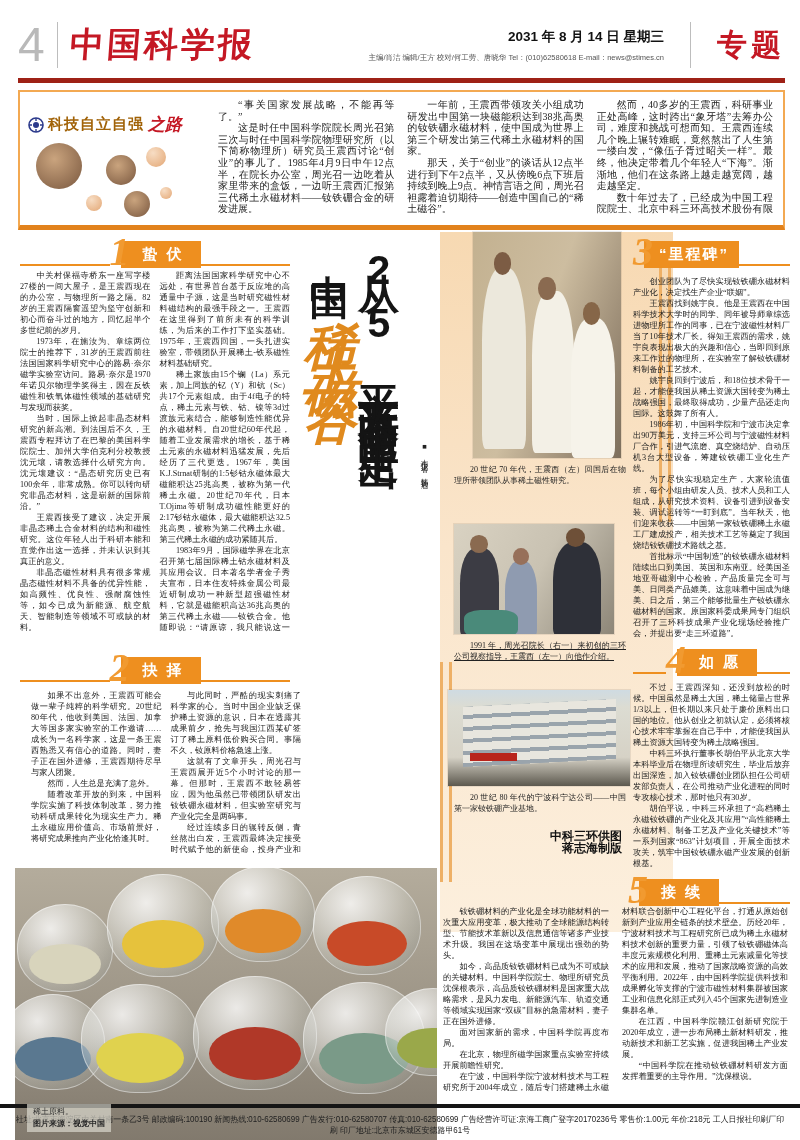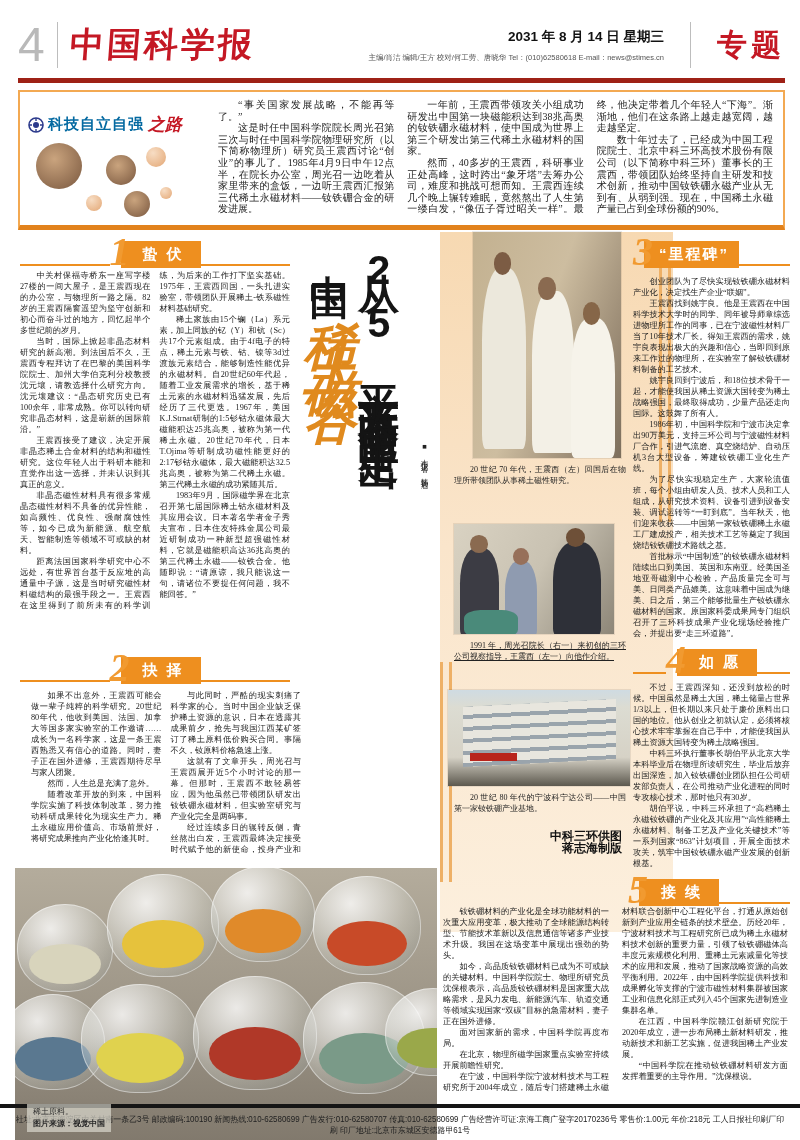--- a/index.html
+++ b/index.html
@@ -15,21 +15,21 @@
   .dateblock{text-align:right;margin-right:14px;}
   .date-line{font-size:13.5px;font-weight:700;color:#111;font-family:"Liberation Sans",sans-serif;}
   .staff-line{font-size:7.5px;color:#555;margin-top:7px;font-family:"Liberation Sans",sans-serif;}
   .section-name{font-size:30px;font-weight:900;color:#c41824;letter-spacing:4px;margin-left:14px;}
   .red-rule{position:absolute;left:18px;top:78px;width:767px;height:5px;background:#9e2116;}
   
   .intro-box{position:absolute;left:18px;top:90px;width:767px;height:140px;box-sizing:border-box;
              border:2px solid #f3a952;border-bottom:5px solid #e2821c;display:flex;padding:7px 10px 6px 8px;background:#fff;}
   .badge{position:relative;width:190px;flex:none;}
   .badge-title{display:flex;align-items:center;gap:4px;margin-top:14px;}
-  .badge-title .t1{font-size:15px;font-weight:900;color:#0369a1;letter-spacing:1px;}
+  .badge-title .t1{font-size:15px;font-weight:900;color:#a16207;letter-spacing:1px;}
   .badge-title .t2{font-size:17px;font-weight:900;color:#c41824;font-style:italic;}
   .bubble{position:absolute;border-radius:50%;
           background:radial-gradient(circle at 35% 30%,#f7ddc4,#e9b78c 70%,#dba272);}
   .bubble.tex{background:radial-gradient(circle at 40% 35%,#caa47e,#8d6a4e 75%,#6e5038);}
   .intro-text{flex:1;column-count:3;column-gap:13px;font-size:10px;line-height:11.6px;
               text-align:justify;overflow:hidden;}
   .intro-text p,.sec-text p,.sec5-text p{margin:0;text-indent:2em;}
   
   .sec-header{position:absolute;display:flex;align-items:flex-end;}
   .sec-num{font-family:"Liberation Serif",serif;font-style:italic;font-weight:900;font-size:40px;
@@ -124,34 +124,36 @@
       <div class="bubble tex" style="left:78px;top:56px;width:30px;height:30px;"></div>
       <div class="bubble" style="left:118px;top:48px;width:20px;height:20px;"></div>
       <div class="bubble tex" style="left:96px;top:92px;width:26px;height:26px;"></div>
       <div class="bubble" style="left:58px;top:96px;width:16px;height:16px;"></div>
       <div class="bubble" style="left:132px;top:88px;width:12px;height:12px;"></div>
     </div>
     <div class="intro-text">
         <p>“事关国家发展战略，不能再等了。”</p>
         <p>这是时任中国科学院院长周光召第三次与时任中国科学院物理研究所（以下简称物理所）研究员王震西讨论“创业”的事儿了。1985年4月9日中午12点半，在院长办公室，周光召一边吃着从家里带来的盒饭，一边听王震西汇报第三代稀土永磁材料——钕铁硼合金的研发进展。</p>
         <p>一年前，王震西带领攻关小组成功研发出中国第一块磁能积达到38兆高奥的钕铁硼永磁材料，使中国成为世界上第三个研发出第三代稀土永磁材料的国家。</p>
+        <p>那天，关于“创业”的谈话从12点半进行到下午2点半，又从傍晚6点下班后持续到晚上9点。神情言语之间，周光召袒露着迫切期待——创造中国自己的“稀土磁谷”。</p>
         <p>然而，40多岁的王震西，科研事业正处高峰，这时跨出“象牙塔”去筹办公司，难度和挑战可想而知。王震西连续几个晚上辗转难眠，竟然熬出了人生第一缕白发，“像伍子胥过昭关一样”。最终，他决定带着几个年轻人“下海”。渐渐地，他们在这条路上越走越宽阔，越走越坚定。</p>
         <p>数十年过去了，已经成为中国工程院院士、北京中科三环高技术股份有限公司（以下简称中科三环）董事长的王震西，带领团队始终坚持自主研发和技术创新，推动中国钕铁硼永磁产业从无到有、从弱到强。现在，中国稀土永磁产量已占到全球份额的90%。</p>
         <p>“身在伟大时代，又有前辈指引，能够为国家实实在在做一件有关国家战略新材料的大事，把核心技术牢牢掌握在中国人自己手中，再艰难也是值得的。”回首50多年科技创新、成果转化历程，王震西无悔无憾。</p>
       </div>
   </div>
 
   <div class="sec-header" style="left:20px;top:236px;width:270px;">
     <div class="sec-line"></div>
     <div class="sec-num">1</div>
     <div class="sec-box">蛰伏</div>
     <div class="sec-line"></div>
   </div>
   <div class="sec-text cols2" style="left:20px;top:270px;width:270px;height:376px;">
       <p>中关村保福寺桥东一座写字楼27楼的一间大屋子，是王震西现在的办公室，与物理所一路之隔。82岁的王震西隔窗遥望为坚守创新和初心而奋斗过的地方，回忆起半个多世纪前的岁月。</p>
+      <p>1973年，在施汝为、章综两位院士的推荐下，31岁的王震西前往法国国家科学研究中心的路易·奈尔磁学实验室访问。路易·奈尔是1970年诺贝尔物理学奖得主，因在反铁磁性和铁氧体磁性领域的基础研究与发现而获奖。</p>
       <p>当时，国际上掀起非晶态材料研究的新高潮。到法国后不久，王震西专程拜访了在巴黎的美国科学院院士、加州大学伯克利分校教授沈元壤，请教选择什么研究方向。沈元壤建议：“晶态研究历史已有100余年，非常成熟。你可以转向研究非晶态材料，这是崭新的国际前沿。”</p>
       <p>王震西接受了建议，决定开展非晶态稀土合金材料的结构和磁性研究。这位年轻人出于科研本能和直觉作出这一选择，并未认识到其真正的意义。</p>
       <p>非晶态磁性材料具有很多常规晶态磁性材料不具备的优异性能，如高频性、优良性、强耐腐蚀性等，如今已成为新能源、航空航天、智能制造等领域不可或缺的材料。</p>
       <p>距离法国国家科学研究中心不远处，有世界首台基于反应堆的高通量中子源，这是当时研究磁性材料磁结构的最强手段之一。王震西在这里得到了前所未有的科学训练，为后来的工作打下坚实基础。1975年，王震西回国，一头扎进实验室，带领团队开展稀土-铁系磁性材料基础研究。</p>
       <p>稀土家族由15个镧（La）系元素，加上同族的钇（Y）和钪（Sc）共17个元素组成。由于4f电子的特点，稀土元素与铁、钴、镍等3d过渡族元素结合，能够制造性能优异的永磁材料。自20世纪60年代起，随着工业发展需求的增长，基于稀土元素的永磁材料迅猛发展，先后经历了三代更迭。1967年，美国K.J.Strnat研制的1:5钐钴永磁体最大磁能积达25兆高奥，被称为第一代稀土永磁。20世纪70年代，日本T.Ojima等研制成功磁性能更好的2:17钐钴永磁体，最大磁能积达32.5兆高奥，被称为第二代稀土永磁。第三代稀土永磁的成功紧随其后。</p>
       <p>1983年9月，国际磁学界在北京召开第七届国际稀土钴永磁材料及其应用会议。日本著名学者金子秀夫宣布，日本住友特殊金属公司最近研制成功一种新型超强磁性材料，它就是磁能积高达36兆高奥的第三代稀土永磁——钕铁合金。他随即说：“请原谅，我只能说这一句，请诸位不要提任何问题，我不能回答。”</p>
     </div>
 
   <div class="sec-header" style="left:20px;top:652px;width:270px;">
     <div class="sec-line"></div>

